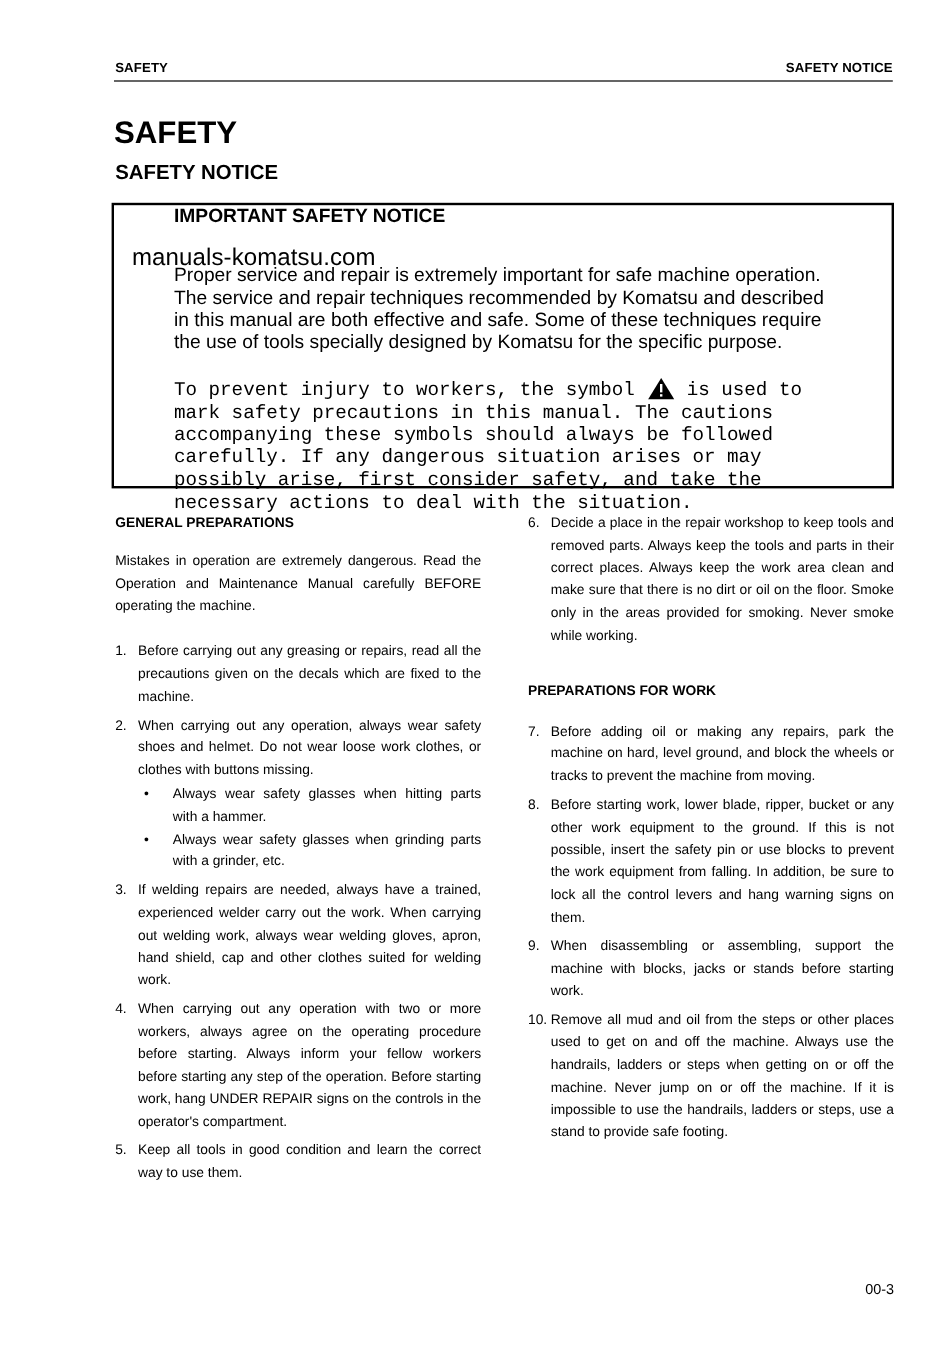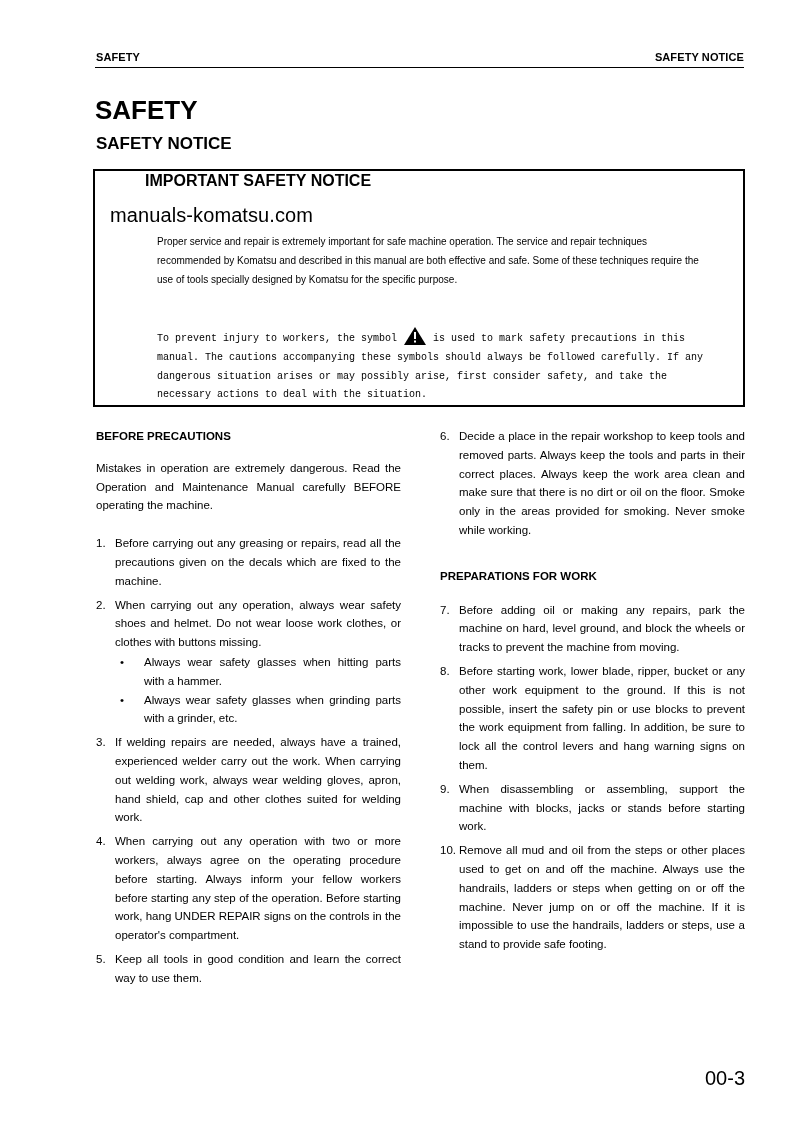--- a/index.html
+++ b/index.html
@@ -7,37 +7,37 @@
          font-family: "Liberation Sans", sans-serif; color: #000; }
   .hdr { position: absolute; top: 51px; font-size: 11px; font-weight: bold; letter-spacing: 0.1px; }
   .hdr-left { left: 96px; }
   .hdr-right { right: 49px; }
   .hdr-rule { position: absolute; left: 95px; width: 649px; top: 67px; height: 0; border-top: 1px solid #000; }
   .title { position: absolute; left: 95px; top: 97px; font-size: 26px; font-weight: bold; margin: 0; line-height: 1; }
   .subtitle { position: absolute; left: 96px; top: 135px; font-size: 17px; font-weight: bold; margin: 0; line-height: 1; }
   .box { position: absolute; left: 93px; top: 169px; width: 648px; height: 234px; border: 2px solid #000; box-sizing: content-box; }
   .box-title { position: absolute; left: 145px; top: 172px; font-size: 16px; font-weight: bold; text-align: center; }
   .watermark { position: absolute; left: 110px; top: 204px; font-size: 20px; color: #000; letter-spacing: 0.1px; }
-  .box-para { position: absolute; left: 145px; width: 550px; font-size: 10px; line-height: 18.8px; margin: 12px; }
+  .box-para { position: absolute; left: 145px; width: 550px; font-size: 16px; line-height: 18.8px; margin: 0; }
   .p1 { top: 221px; }
   .p2 { top: 315px; font-family: Liberation Mono, monospace; }
   .warn { display: inline-block; width: 22px; height: 18px; vertical-align: -4px; margin: 0 1px; }
   .col { position: absolute; width: 305px; font-size: 11.5px; line-height: 18.8px; }
   .col-left { left: 96px; top: 427px; }
   .col-right { left: 440px; top: 427px; }
   .sec-head { font-weight: bold; font-size: 11.5px; margin: 0 0 13px 0; }
   .intro { text-align: justify; margin: 0 0 19px 0; }
   .item { display: flex; margin-bottom: 5px; text-align: justify; }
   .num { width: 19px; flex: none; }
   .itext { flex: 1; }
   .bullet { display: flex; margin-left: 19px; text-align: justify; }
   .bdot { width: 29px; flex: none; padding-left: 5px; box-sizing: border-box; }
   .btext { flex: 1; }
   .sec-gap { height: 22px; }
-  .page-num { position: absolute; right: 48px; top: 1067px; font-size: 20px; }
+  .page-num { position: absolute; right: 48px; top: 1067px; font-size: 12px; }
 </style>
 </head>
 <body>
 
 <div class="hdr hdr-left">SAFETY</div>
 <div class="hdr hdr-right">SAFETY NOTICE</div>
 <div class="hdr-rule"></div>
 
 <h1 class="title">SAFETY</h1>
 <h2 class="subtitle">SAFETY NOTICE</h2>
@@ -46,21 +46,21 @@
 <div class="box-title">IMPORTANT SAFETY NOTICE</div>
 <p class="box-para p1">Proper service and repair is extremely important for safe machine operation. The service and repair techniques recommended by Komatsu and described in this manual are both effective and safe. Some of these techniques require the use of tools specially designed by Komatsu for the specific purpose.</p>
 <p class="box-para p2"><span>To prevent injury to workers, the symbol</span> <span class="warn"><svg width="22" height="18" viewBox="0 0 22 18">
         <polygon points="11,0 22,18 0,18" fill="#000"></polygon>
         <rect x="10" y="5" width="2" height="7" fill="#fff"></rect>
         <rect x="10" y="13.5" width="2" height="2" fill="#fff"></rect>
       </svg></span> <span>is used to mark safety precautions in this manual. The cautions accompanying these symbols should always be followed carefully. If any dangerous situation arises or may possibly arise, first consider safety, and take the necessary actions to deal with the situation.</span></p>
 <div class="watermark">manuals-komatsu.com</div>
 
 <div class="col col-left">
-  <div class="sec-head">BEFORE PRECAUTIONS</div>
+  <div class="sec-head">GENERAL PREPARATIONS</div>
   <p class="intro">Mistakes in operation are extremely dangerous. Read the Operation and Maintenance Manual carefully BEFORE operating the machine.</p>
 
   <div class="item">
     <span class="num">1.</span>
     <span class="itext">Before carrying out any greasing or repairs, read all the precautions given on the decals which are fixed to the machine.</span>
   </div>
   <div class="item" style="margin-bottom:1px">
     <span class="num">2.</span>
     <span class="itext">When carrying out any operation, always wear safety shoes and helmet. Do not wear loose work clothes, or clothes with buttons missing.</span>
   </div>

